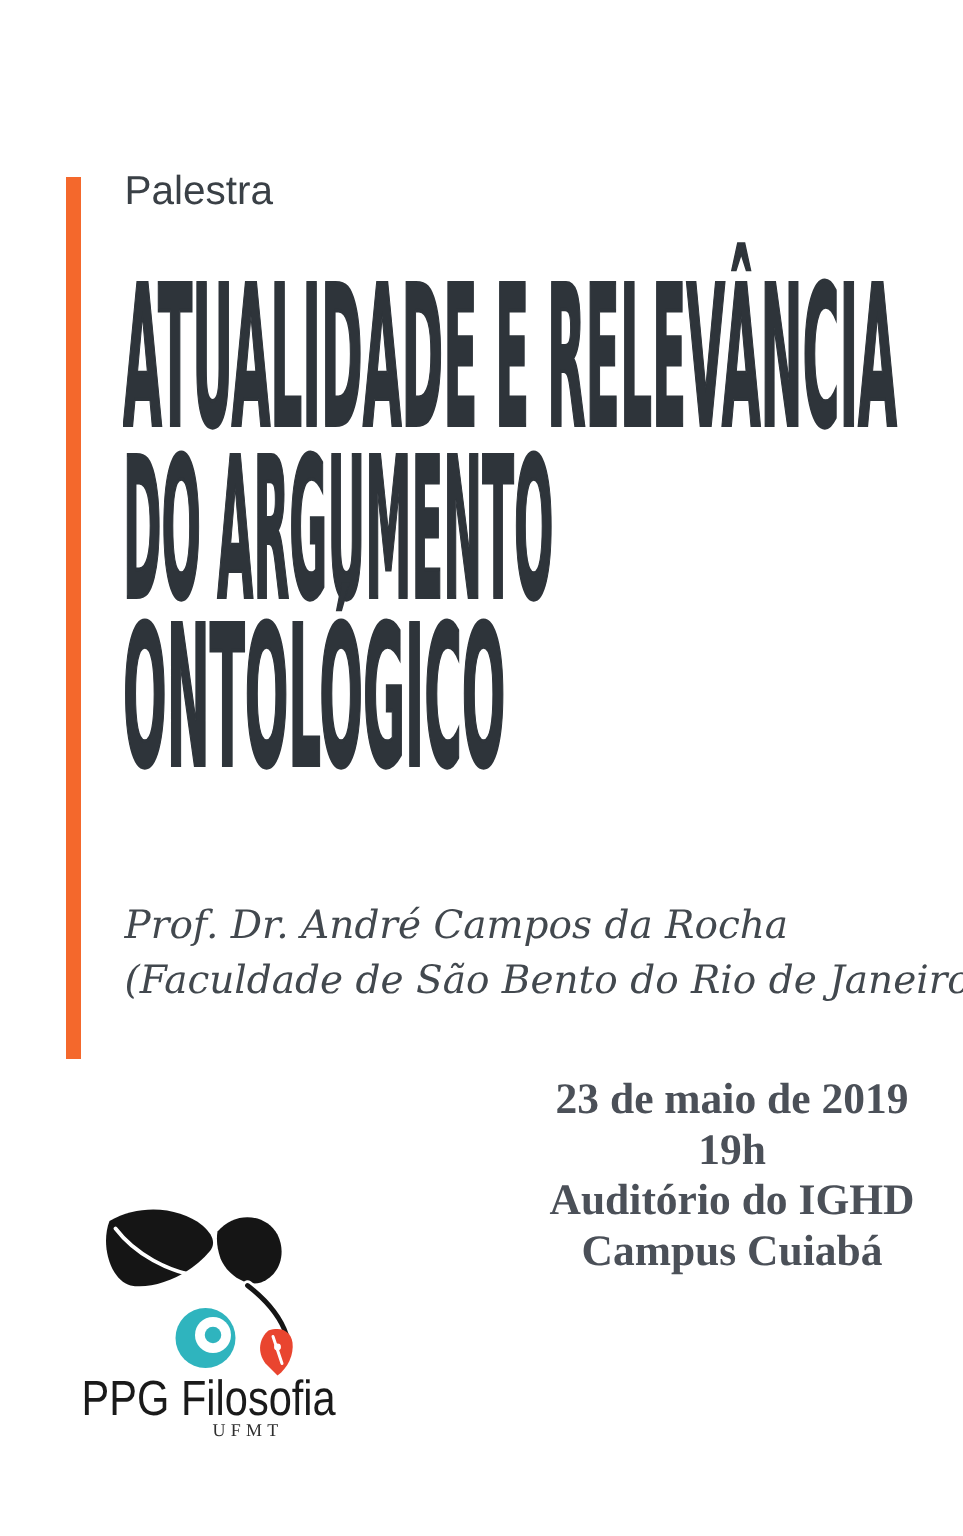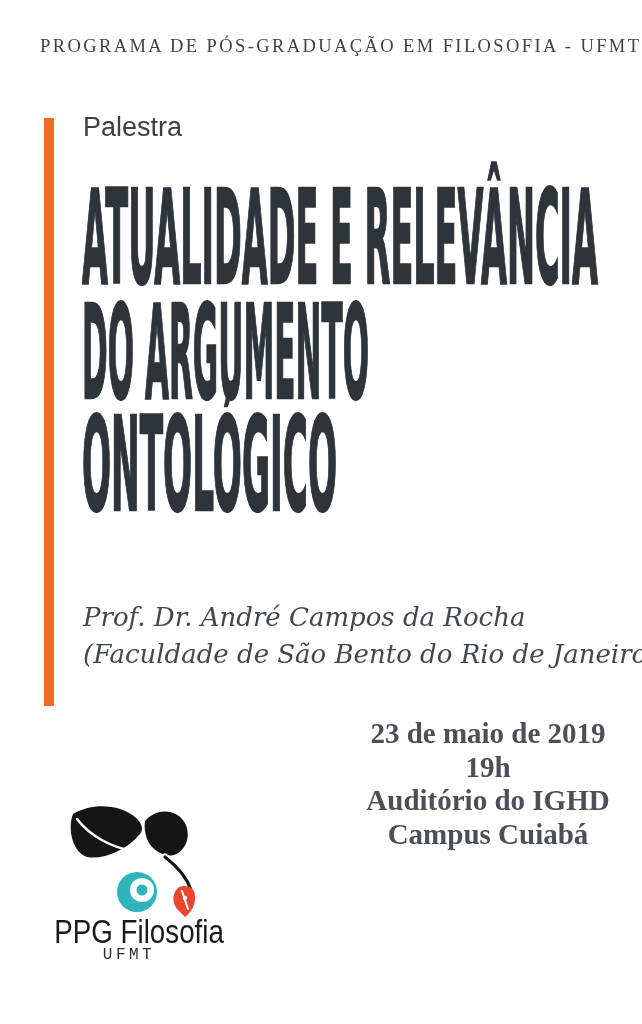--- a/index.html
+++ b/index.html
@@ -25,30 +25,29 @@
   .details{position:absolute;left:328px;top:717px;width:320px;text-align:center;
     font-family:"Liberation Serif",serif;font-weight:700;font-size:29px;line-height:33.5px;
     color:#4b5058;}
 
   .logo-svg{position:absolute;left:60px;top:800px;}
 
   .logo-name{position:absolute;left:39px;top:913px;width:192px;text-align:center;
     font-family:"Liberation Sans",sans-serif;font-size:33px;color:#1a1a1a;
     transform:scaleX(0.84);transform-origin:50% 50%;white-space:nowrap;}
 
-  .logo-inst{position:absolute;left:69px;top:946px;width:120px;text-align:center;
-    font-family:Liberation Mono, monospace;font-size:16px;letter-spacing:3.5px;
+  .logo-inst{position:absolute;left:69px;top:946px;width:120px;text-align:right;
+    font-family:Liberation Serif, serif;font-size:12px;letter-spacing:3.5px;
     color:#2e2e2e;}
 </style>
 </head>
 <body>
 
 <div class="poster">
 
-  <div class="program-header">PROGRAMA DE PÓS-GRADUAÇÃO EM FILOSOFIA - UFMT</div>
 
   <div class="accent-bar"></div>
 
   <div class="kicker">Palestra</div>
 
   <svg class="title-svg" width="535" height="375" viewBox="0 0 535 375" aria-hidden="false">
     <text x="0" y="128" textLength="516" lengthAdjust="spacingAndGlyphs">ATUALIDADE E RELEVÂNCIA</text>
     <text x="0" y="243" textLength="287" lengthAdjust="spacingAndGlyphs">DO ARGUMENTO</text>
     <text x="0" y="355" textLength="255" lengthAdjust="spacingAndGlyphs">ONTOLÓGICO</text>
   </svg>

